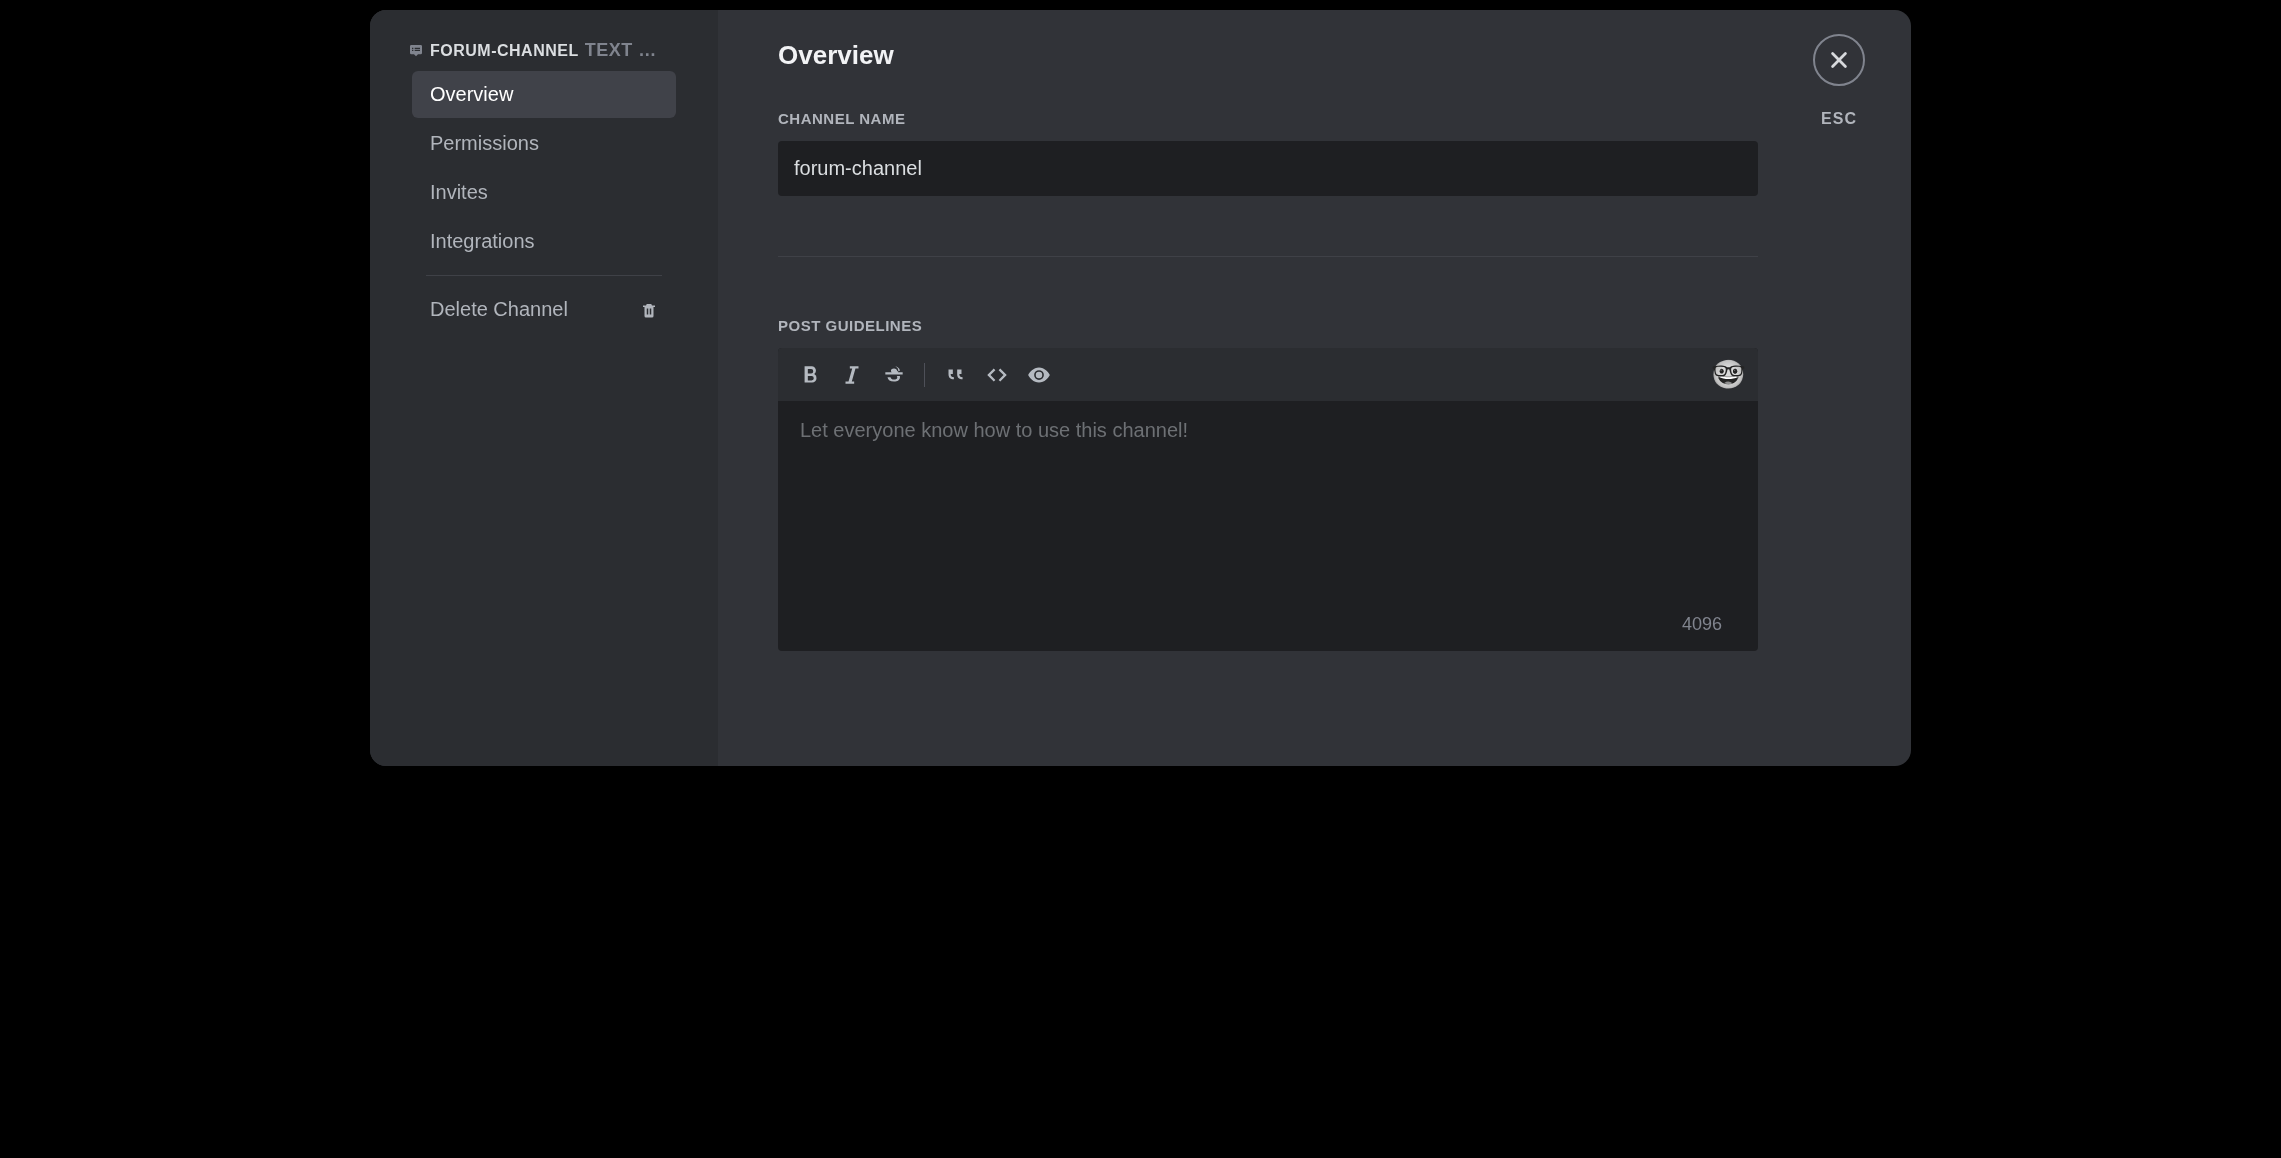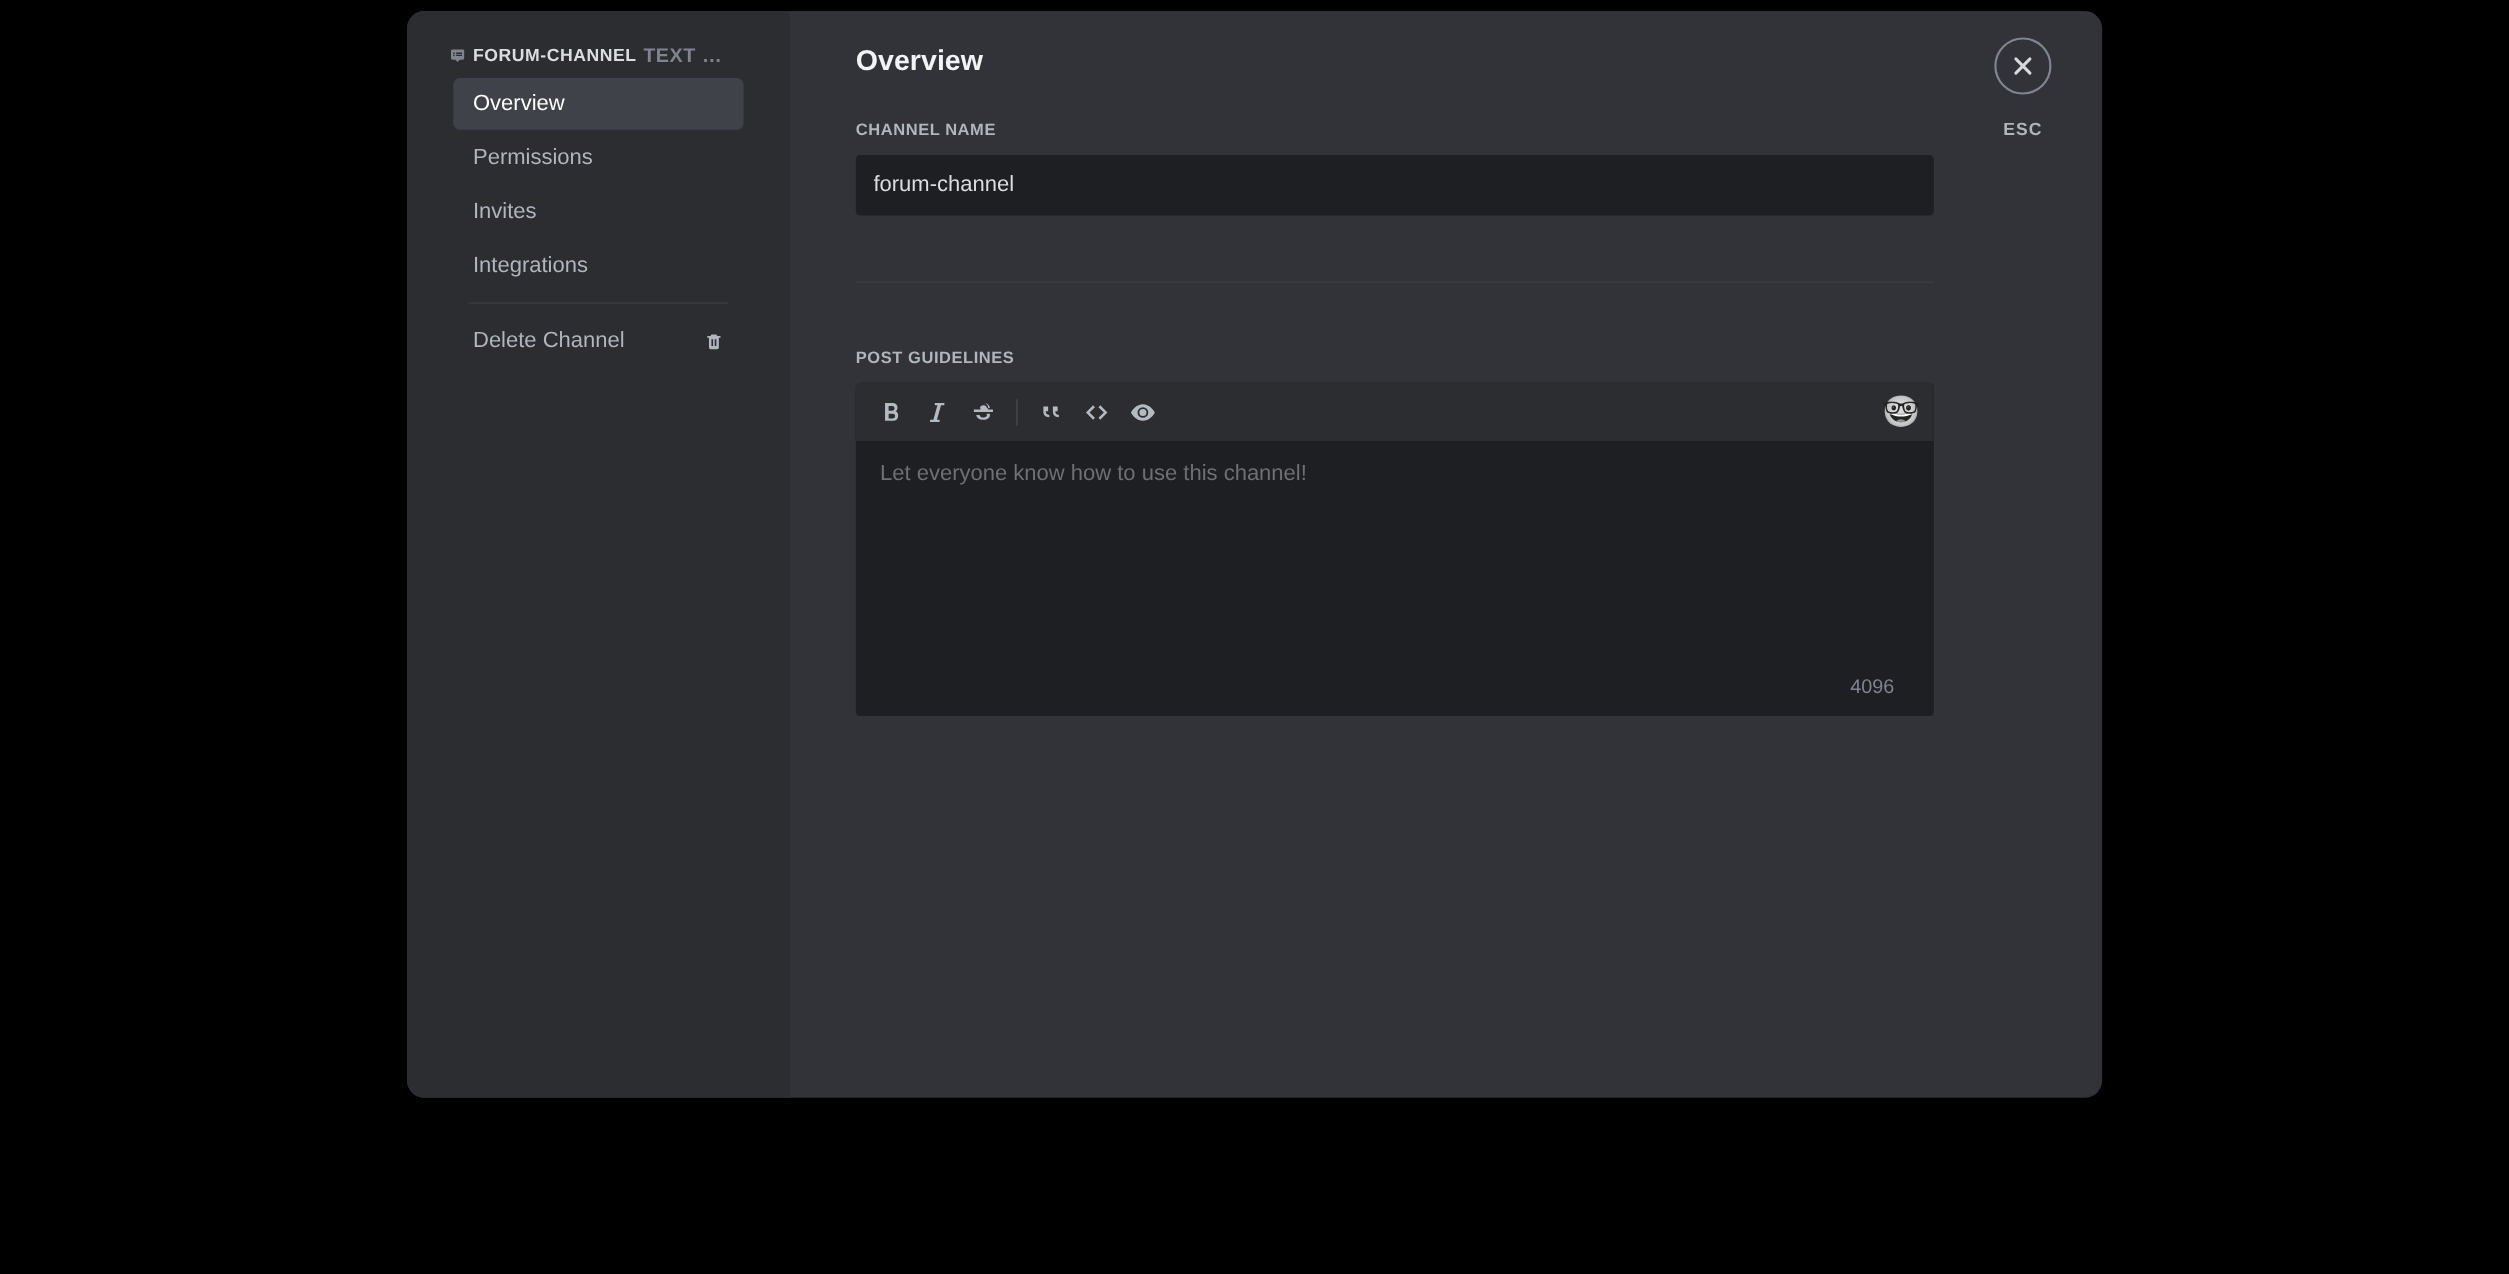--- a/index.html
+++ b/index.html
@@ -10,21 +10,21 @@
     body {
       background: #000;
       font-family: -apple-system, BlinkMacSystemFont, "Segoe UI", Helvetica, Arial, sans-serif;
       color: #dcddde;
       display: flex;
       justify-content: center;
       padding: 10px;
     }
     .window {
       width: 1541px;
-      height: 988px;
+      height: 756px;
       background: #313338;
       border-radius: 16px;
       display: flex;
       overflow: hidden;
       position: relative;
     }
     .sidebar {
       width: 348px;
       background: #2b2d31;
       padding: 30px 20px 20px 20px;

